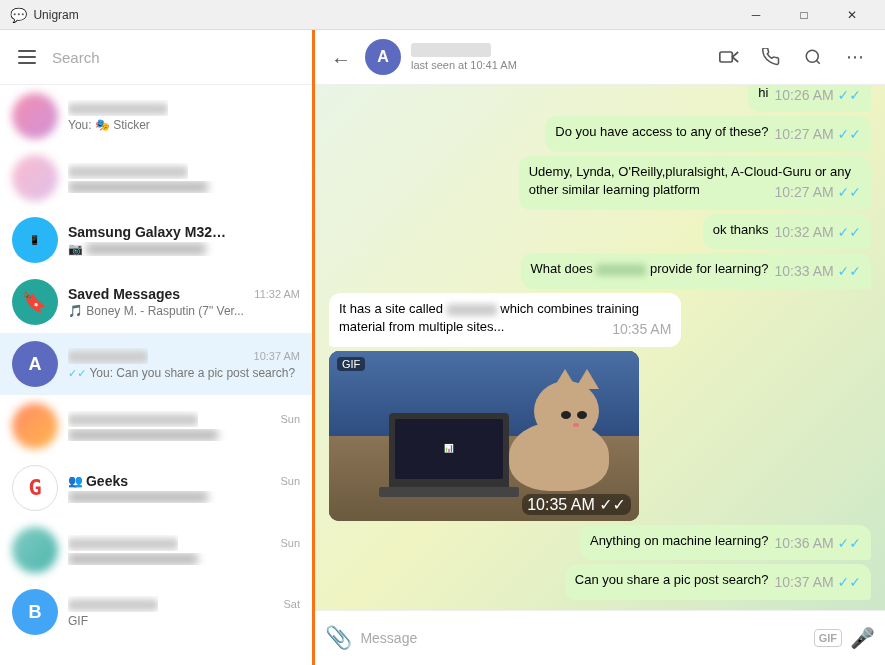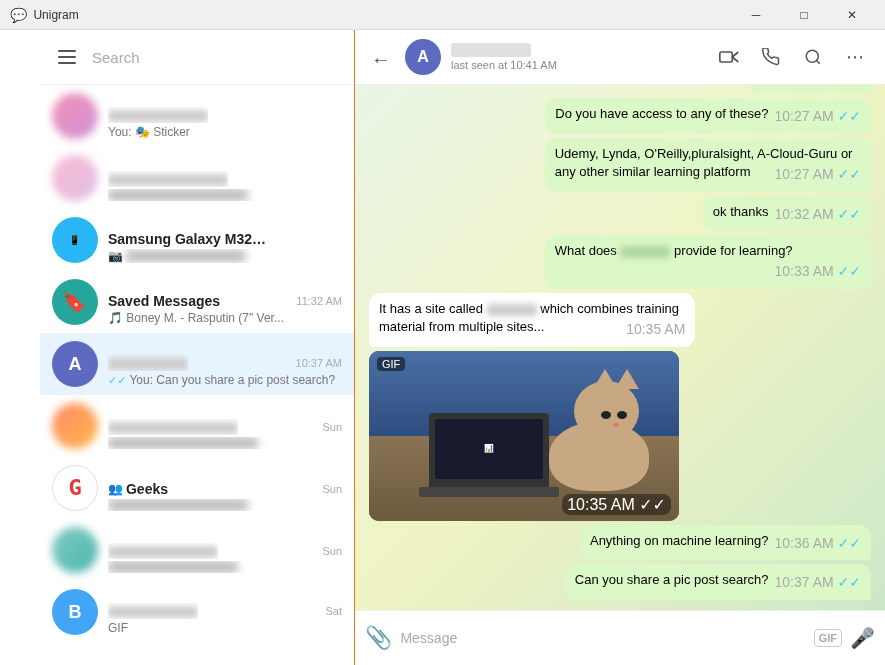--- a/index.html
+++ b/index.html
@@ -31,23 +31,22 @@
       flex: 1;
       overflow: hidden;
     }
 
     
     .sidebar {
       width: 315px;
       background: #fff;
       display: flex;
       flex-direction: column;
-      border-right: 1px solid #f97316;
+      border-right: 3px solid #f97316;
       flex-shrink: 0;
-      margin-left: 40px;
     }
     .sidebar-header {
       height: 55px;
       display: flex;
       align-items: center;
       padding: 0 12px;
       gap: 10px;
       border-bottom: 1px solid #eee;
     }
     .hamburger-btn {
@@ -62,21 +61,21 @@
       border: none; outline: none;
       font-size: 15px; color: #333;
       background: transparent;
     }
     .search-box::placeholder { color: #aaa; }
 
     
     .chat-list { flex: 1; overflow-y: auto; }
     .chat-item {
       display: flex;
-      align-items: flex-end;
+      align-items: center;
       padding: 8px 12px;
       cursor: pointer;
       gap: 10px;
       min-height: 62px;
     }
     .chat-item.active { background: #e8f4fd; }
     .avatar {
       width: 46px; height: 46px;
       border-radius: 50%;
       flex-shrink: 0;

